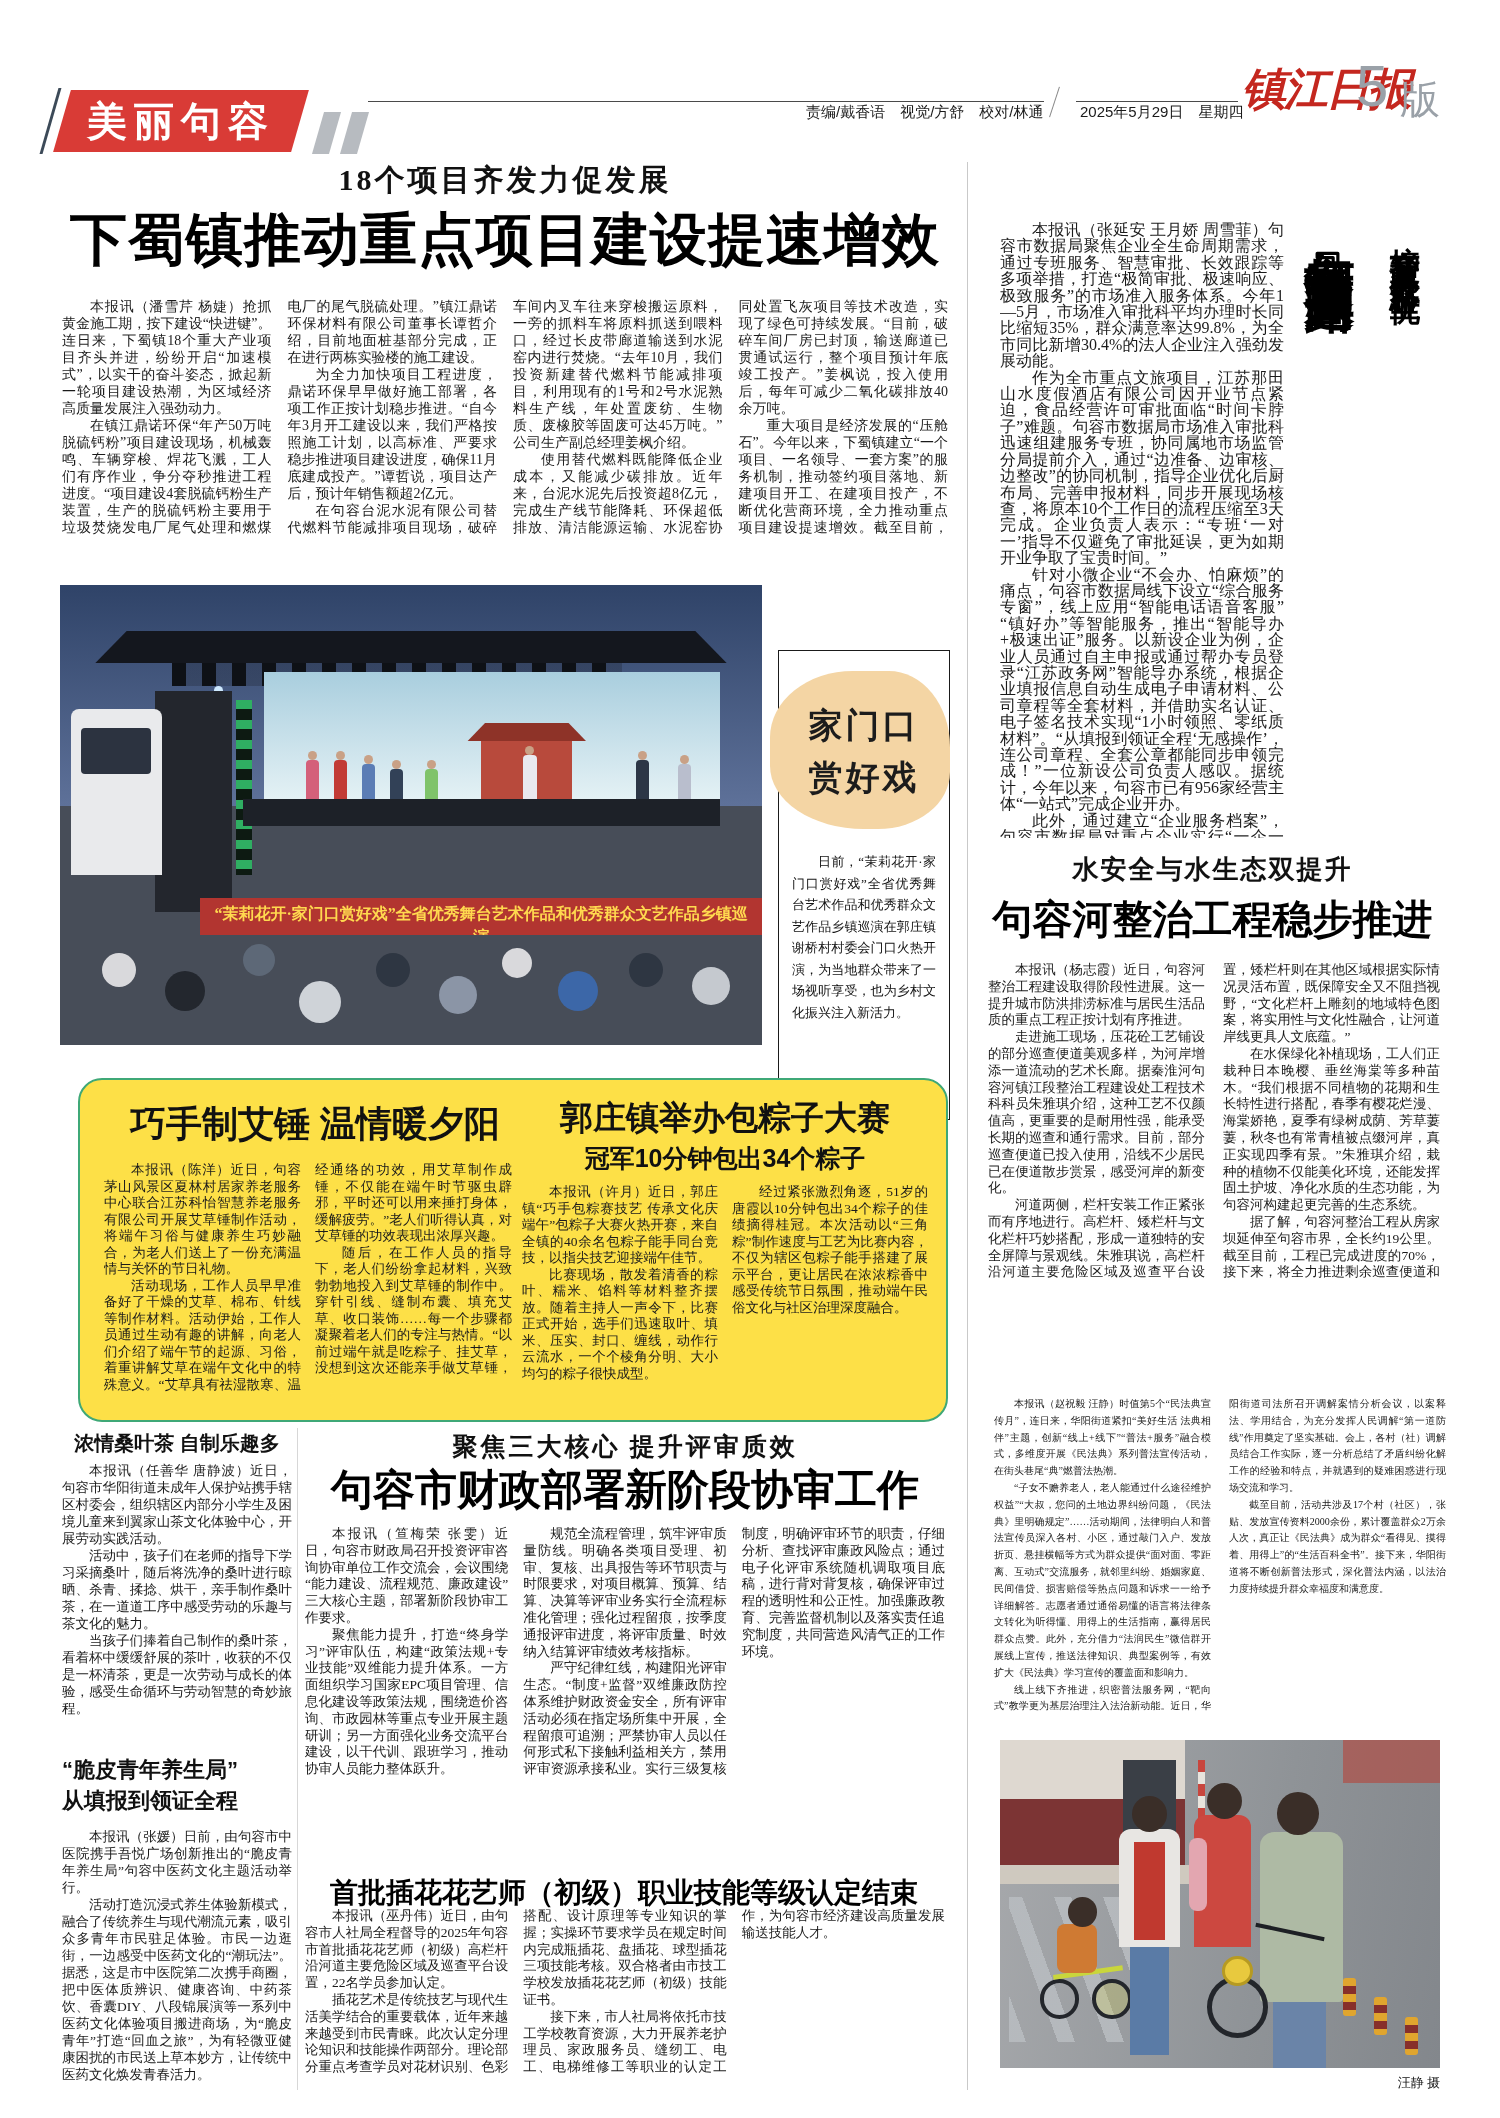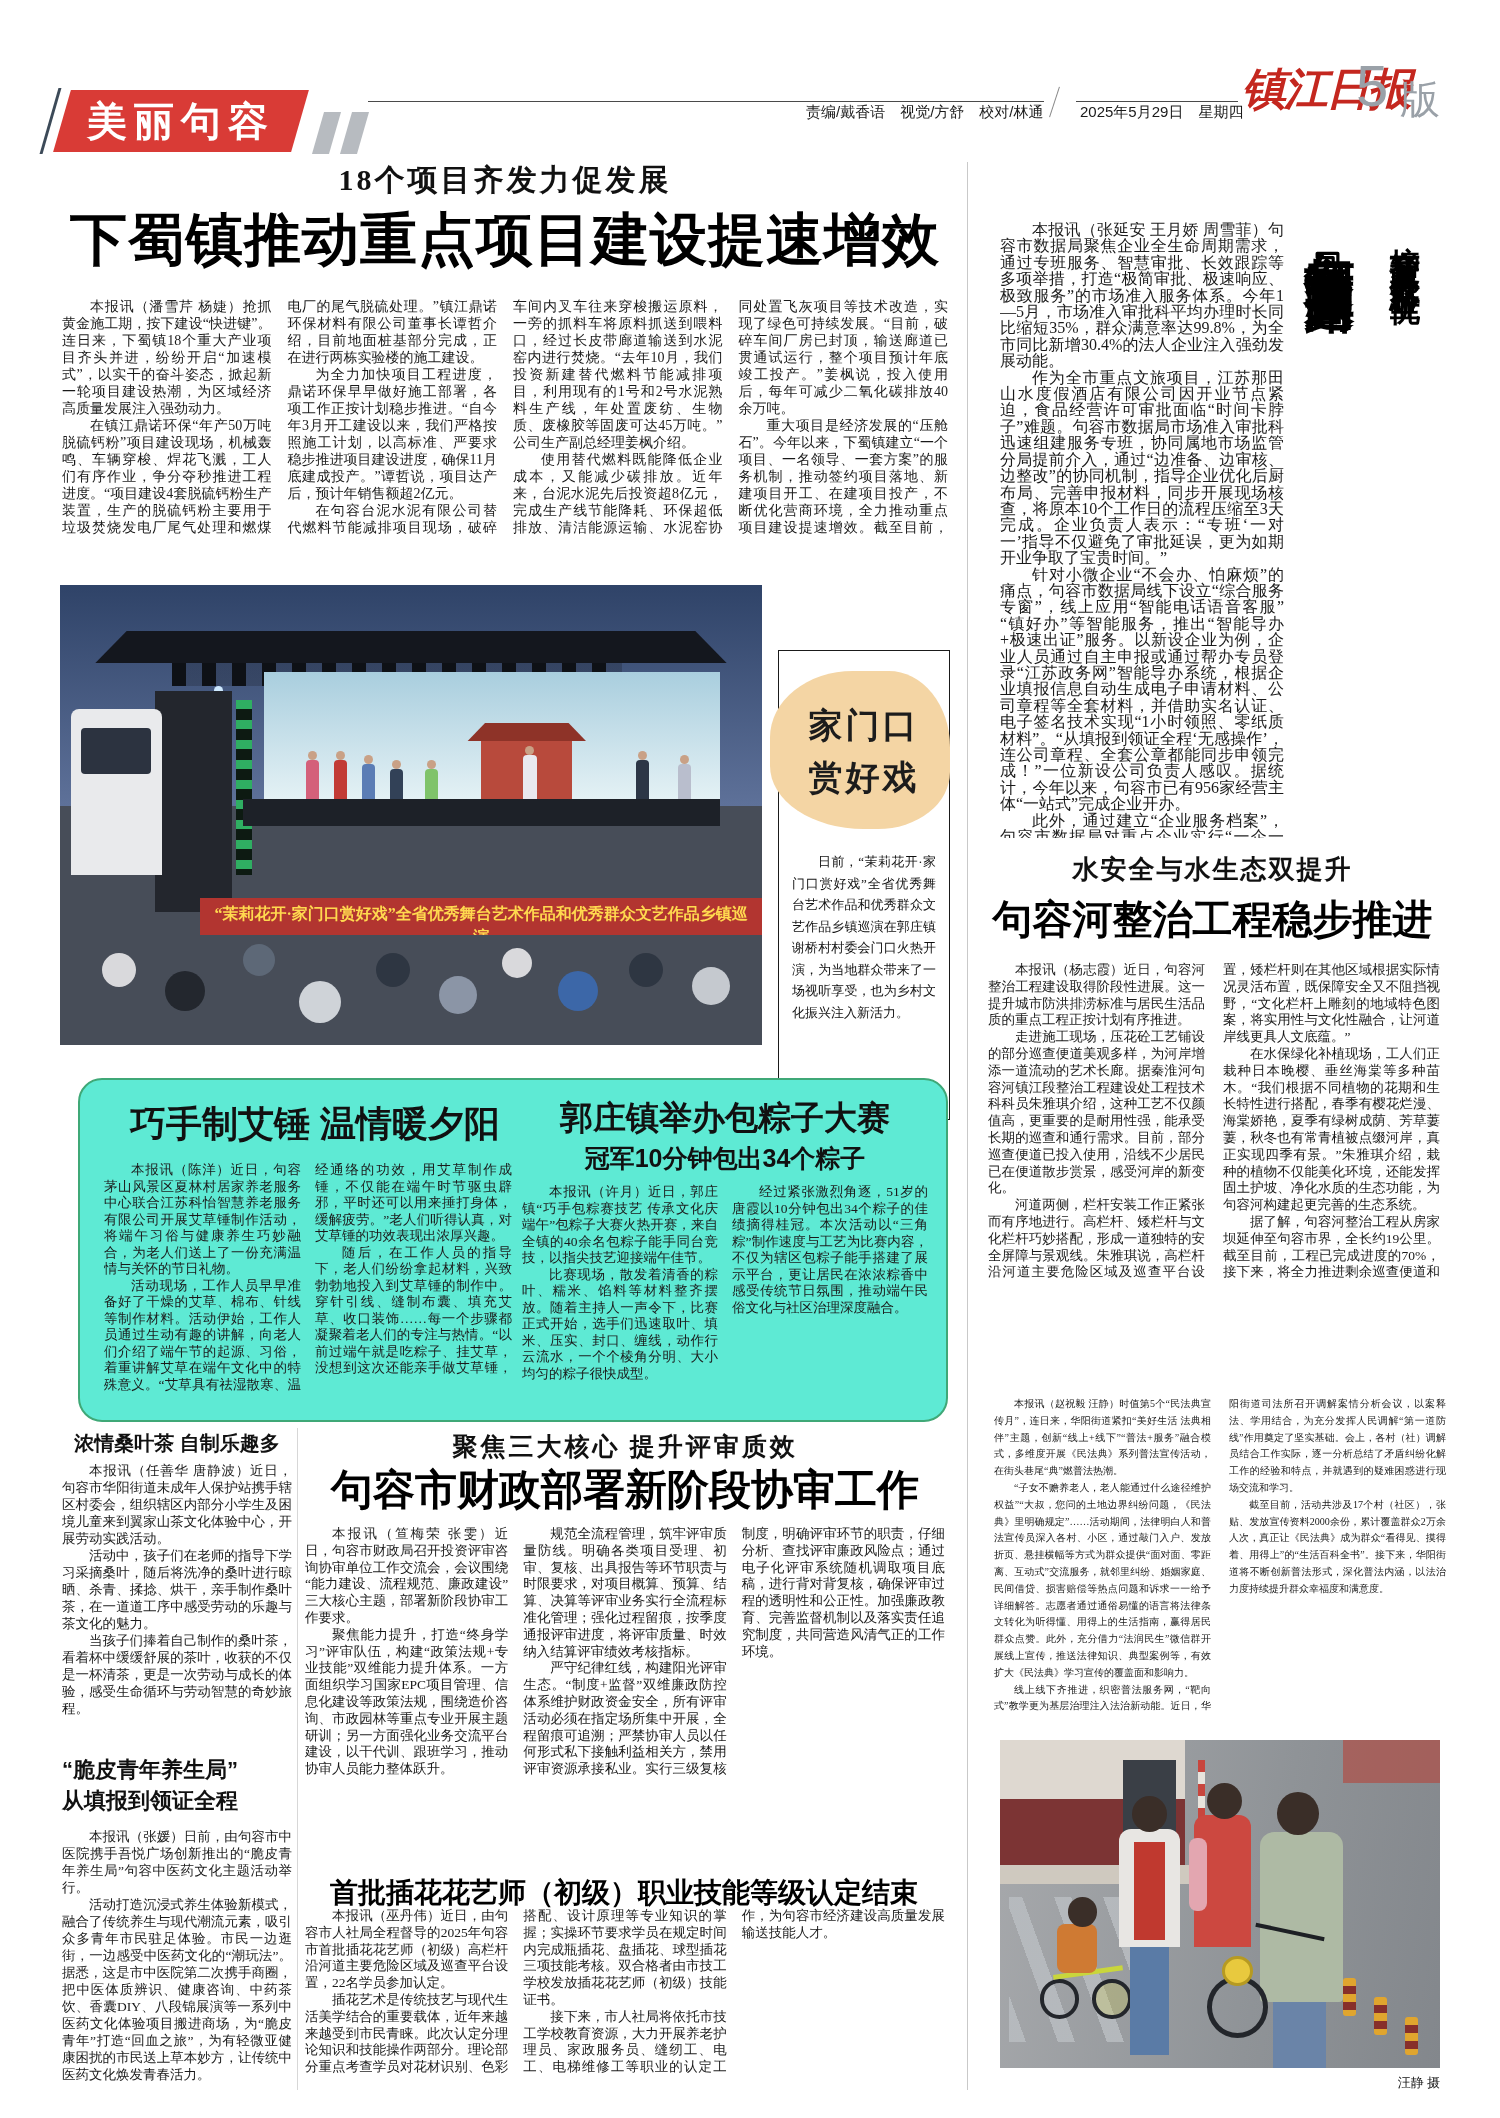--- a/index.html
+++ b/index.html
@@ -56,21 +56,21 @@
 
   
   #caption-box { left:778px; top:650px; width:172px; height:470px; border:1px solid #1a1a1a; background:#fff; }
   #caption-blob { position:absolute; left:-9px; top:20px; width:180px; height:158px; background:#f4d5a4; border-radius:46% 34% 40% 52% / 42% 48% 36% 40%; }
   .cap-title { position:absolute; width:100%; text-align:center; font-size:34px; font-weight:900; color:#1c1c1c; letter-spacing:3px; }
   #cap-title-1 { top:52px; } #cap-title-2 { top:104px; }
   #caption-text { position:absolute; left:0; top:200px; padding:0 13px; font-size:13px; line-height:21.5px; color:#111; text-indent:2em; text-align:justify; }
   #caption-credit { position:absolute; right:13px; bottom:12px; font-size:13px; font-weight:bold; color:#111; }
 
   
-  #green-box { left:78px; top:1078px; width:870px; height:344px; border:2.5px solid #3fa877; border-radius:24px; background:#5eead4; }
+  #green-box { left:78px; top:1078px; width:870px; height:344px; border:2.5px solid #3fa877; border-radius:24px; background:#fde047; }
   #aicao-title { position:absolute; left:20px; top:20px; width:430px; text-align:center; font-size:36px; font-weight:900; color:#111; }
   #aicao-body { position:absolute; left:24px; top:82px; width:408px; height:238px; column-count:2; column-gap:14px; font-size:13.5px; line-height:16.5px; }
   #zongzi-title { position:absolute; left:442px; top:16px; width:406px; text-align:center; font-size:33px; font-weight:900; color:#111; }
   #zongzi-sub { position:absolute; left:442px; top:62px; width:406px; text-align:center; font-size:25px; font-weight:bold; color:#111; }
   #zongzi-body { position:absolute; left:442px; top:104px; width:406px; height:216px; column-count:2; column-gap:14px; font-size:13.5px; line-height:16.5px; }
 
   
   #mulberry-title { left:62px; top:1430px; width:230px; text-align:center; font-size:20px; font-weight:900; color:#111; }
   #mulberry-body { left:62px; top:1462px; width:230px; height:280px; font-size:13.5px; line-height:17px; }
   #tcm-title { left:62px; top:1754px; width:230px; text-align:left; font-size:22px; font-weight:900; line-height:31px; color:#111; }

